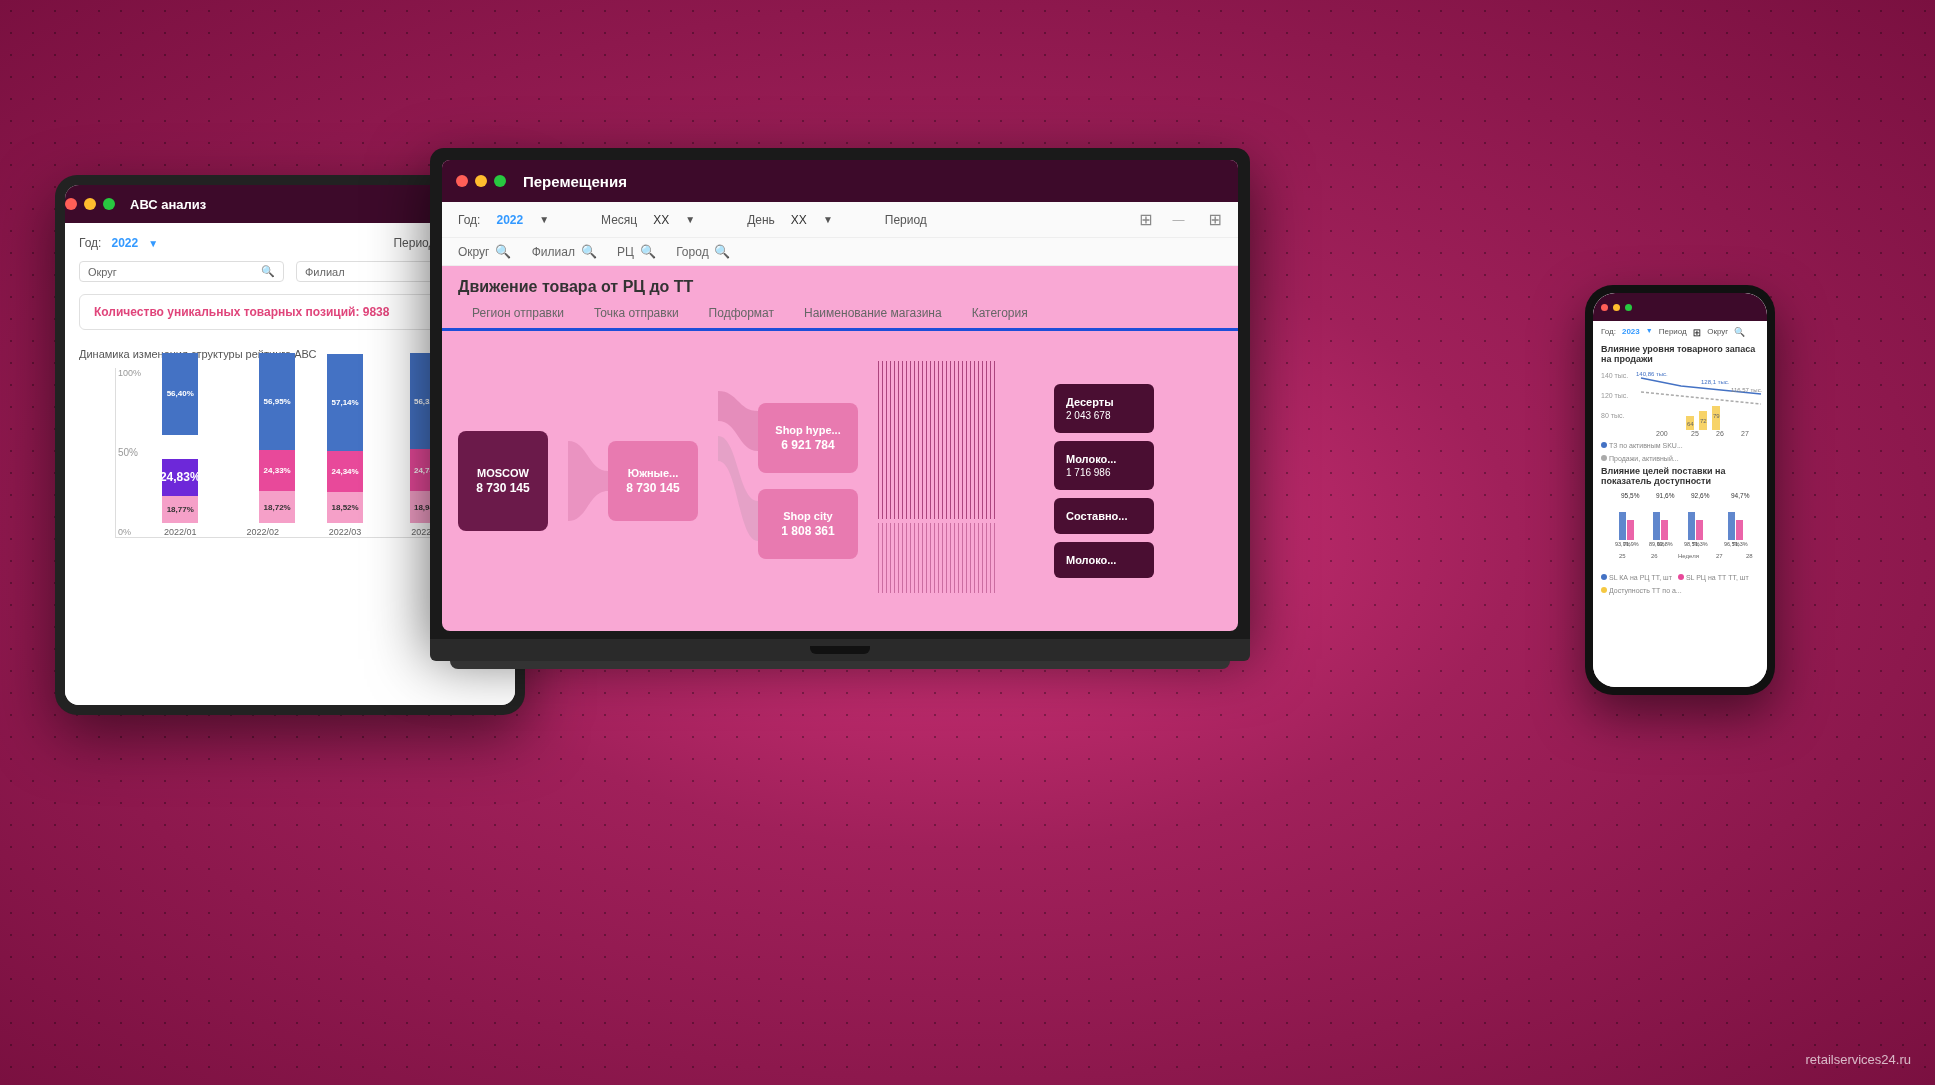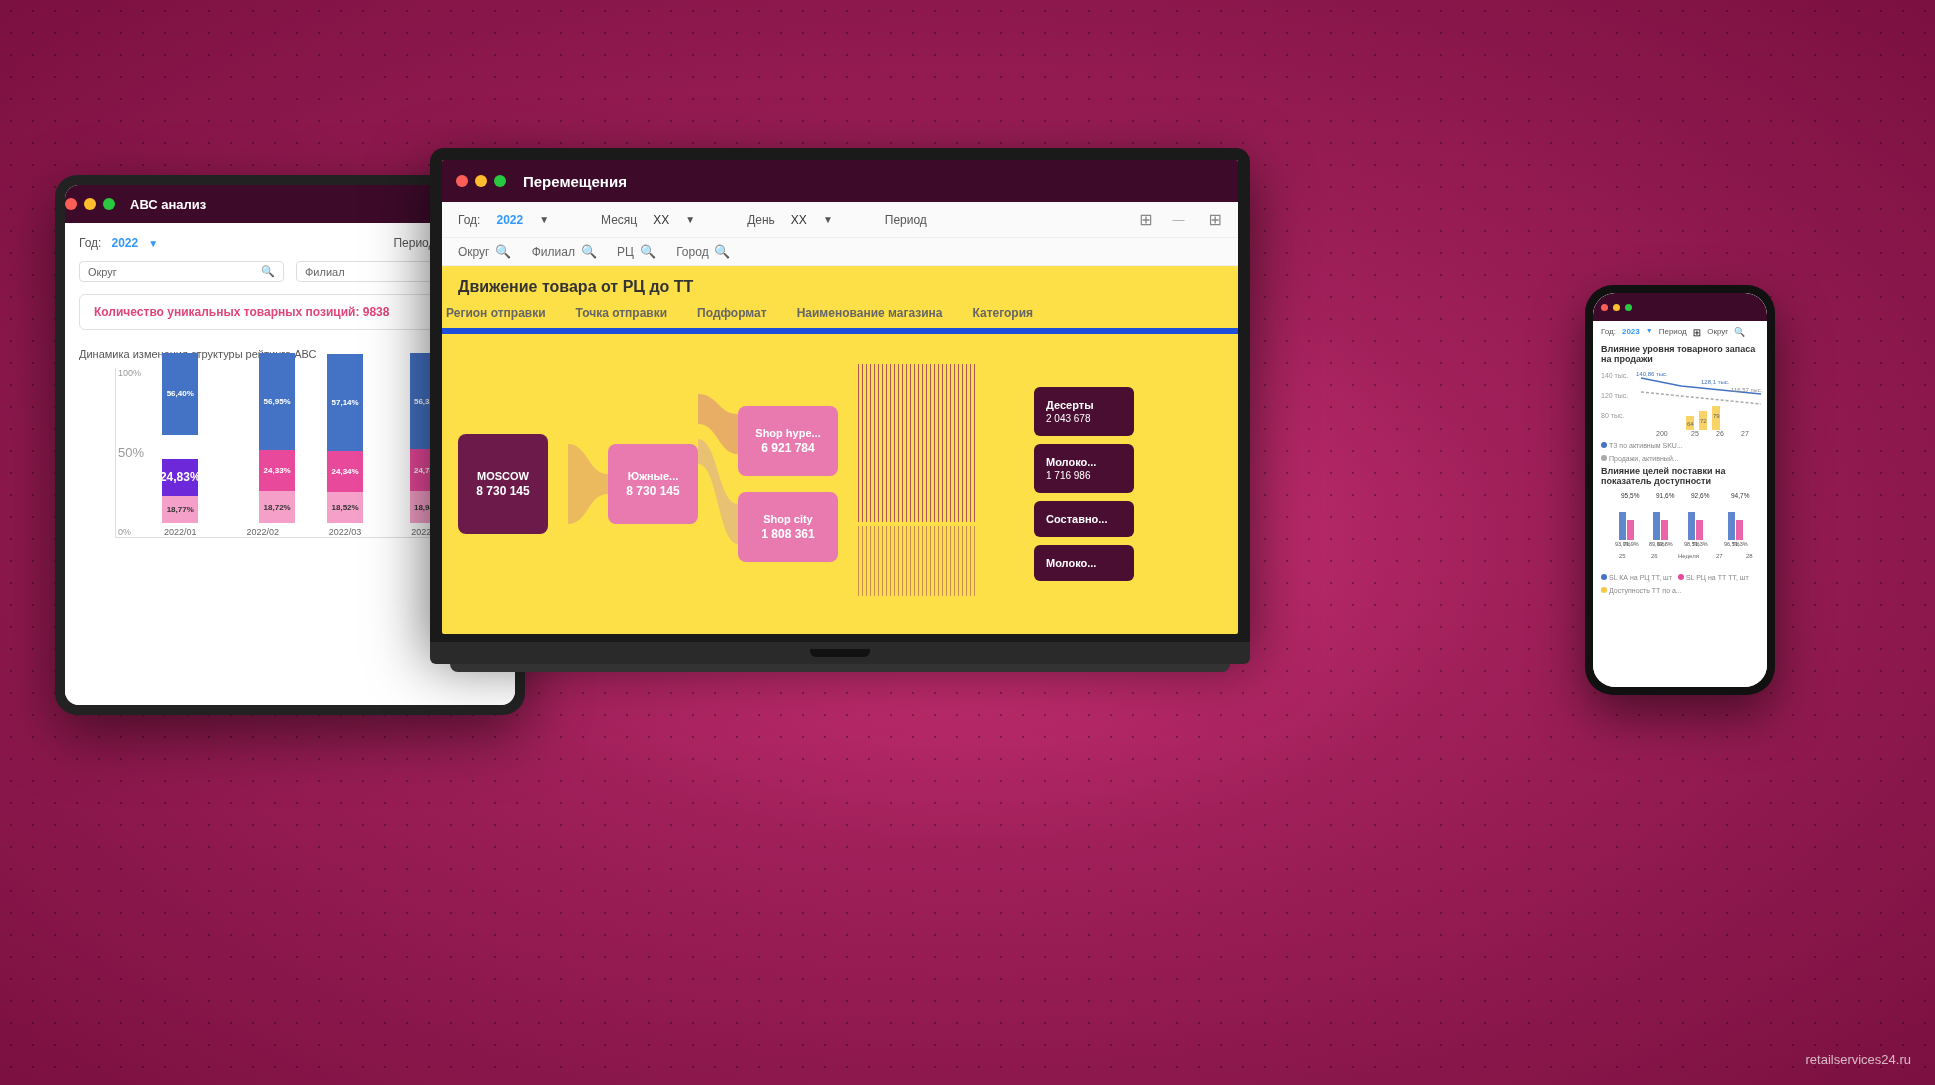--- a/index.html
+++ b/index.html
@@ -162,22 +162,22 @@
       width: 820px;
       z-index: 3;
     }
     .laptop-screen-bezel {
       background: #1a1a1a;
       border-radius: 14px 14px 0 0;
       padding: 12px 12px 8px 12px;
       box-shadow: 0 20px 60px rgba(0,0,0,0.6);
     }
     .laptop-screen {
-      background: #fde047;
-      border-radius: 2px;
+      background: #f9a8d4;
+      border-radius: 8px;
       overflow: hidden;
     }
     .laptop-base {
       background: #2a2a2a;
       height: 22px;
       border-radius: 0 0 6px 6px;
       display: flex;
       align-items: center;
       justify-content: center;
     }
@@ -243,25 +243,24 @@
     }
     .section-title {
       font-size: 16px;
       font-weight: 600;
       color: #333;
       padding: 12px 16px 6px;
     }
     .sankey-tabs {
       display: flex;
       gap: 30px;
-      padding: 4px 4px 8px;
+      padding: 4px 30px 8px;
       font-size: 12px;
       color: #666;
-      border-bottom: 6px solid #1d4ed8;
-      font-weight: bold;
+      border-bottom: 3px solid #1d4ed8;
     }
     .sankey-container {
       padding: 16px;
       display: flex;
       align-items: center;
       gap: 0;
       height: 300px;
       overflow: hidden;
     }
 
@@ -388,21 +387,21 @@
       <div class="kpi-box">
         <span>Количество уникальных товарных позиций:</span>
         <span>9838</span>
       </div>
       <div class="chart-title">Динамика изменения структуры рейтинга АВС</div>
       <div style="display:flex; gap:10px; align-items:flex-start;">
         <div class="bar-chart-container" style="flex:1;">
           <div style="display:flex; align-items:flex-end; height:170px; gap:6px; border-left:1px solid #ddd; border-bottom:1px solid #ddd; position:relative; padding: 0 6px 0 26px;">
             <div style="position:absolute; left:2px; top:0; height:100%; display:flex; flex-direction:column; justify-content:space-between;">
               <span style="font-size:9px;color:#999">100%</span>
-              <span style="font-size:13px;color:#999">50%</span>
+              <span style="font-size:10px;color:#999">50%</span>
               <span style="font-size:9px;color:#999">0%</span>
             </div>
 
             <div style="display:flex; flex-direction:column; align-items:center; flex:1;">
               <div class="bar-stack" style="height:170px; width:36px; display:flex; flex-direction:column; justify-content:flex-end;">
                 <div class="bar-segment" style="background:#4472C4; height:95px; font-size:8px;">56,40%</div>
                 <div class="bar-segment" style="background:#6d28d9; height:43px; font-size:12px;margin-top:24px;">24,83%</div>
                 <div class="bar-segment" style="background:#f5a0c8; height:32px; font-size:8px; color:#333;">18,77%</div>
               </div>
               <div class="bar-label">2022/01</div>
@@ -523,21 +522,21 @@
             <div class="sn-node-val">8 730 145</div>
           </div>
         </div>
 
         <div style="position:relative; width:40px; height:100px; display:flex; align-items:center;">
           <svg width="40" height="100" style="overflow:visible;">
             <path d="M0,10 C20,10 20,40 40,40 L40,60 C20,60 20,90 0,90 Z" fill="rgba(200,100,150,0.3)"></path>
           </svg>
         </div>
 
-        <div style="display:flex; flex-direction:column; justify-content:center; ">
+        <div style="display:flex; flex-direction:column; justify-content:center; margin-right:20px;">
           <div class="sn-node sn-pink" style="width:90px; height:80px;">
             <div class="sn-node-title">Южные...</div>
             <div class="sn-node-val">8 730 145</div>
           </div>
         </div>
 
         <div style="position:relative; width:40px; height:200px; display:flex; align-items:center;">
           <svg width="40" height="200" style="overflow:visible;">
             <path d="M0,10 C20,10 20,30 40,30 L40,70 C20,70 20,40 0,40 Z" fill="rgba(200,100,150,0.4)"></path>
             <path d="M0,55 C20,55 20,120 40,120 L40,160 C20,160 20,80 0,80 Z" fill="rgba(200,150,180,0.4)"></path>

